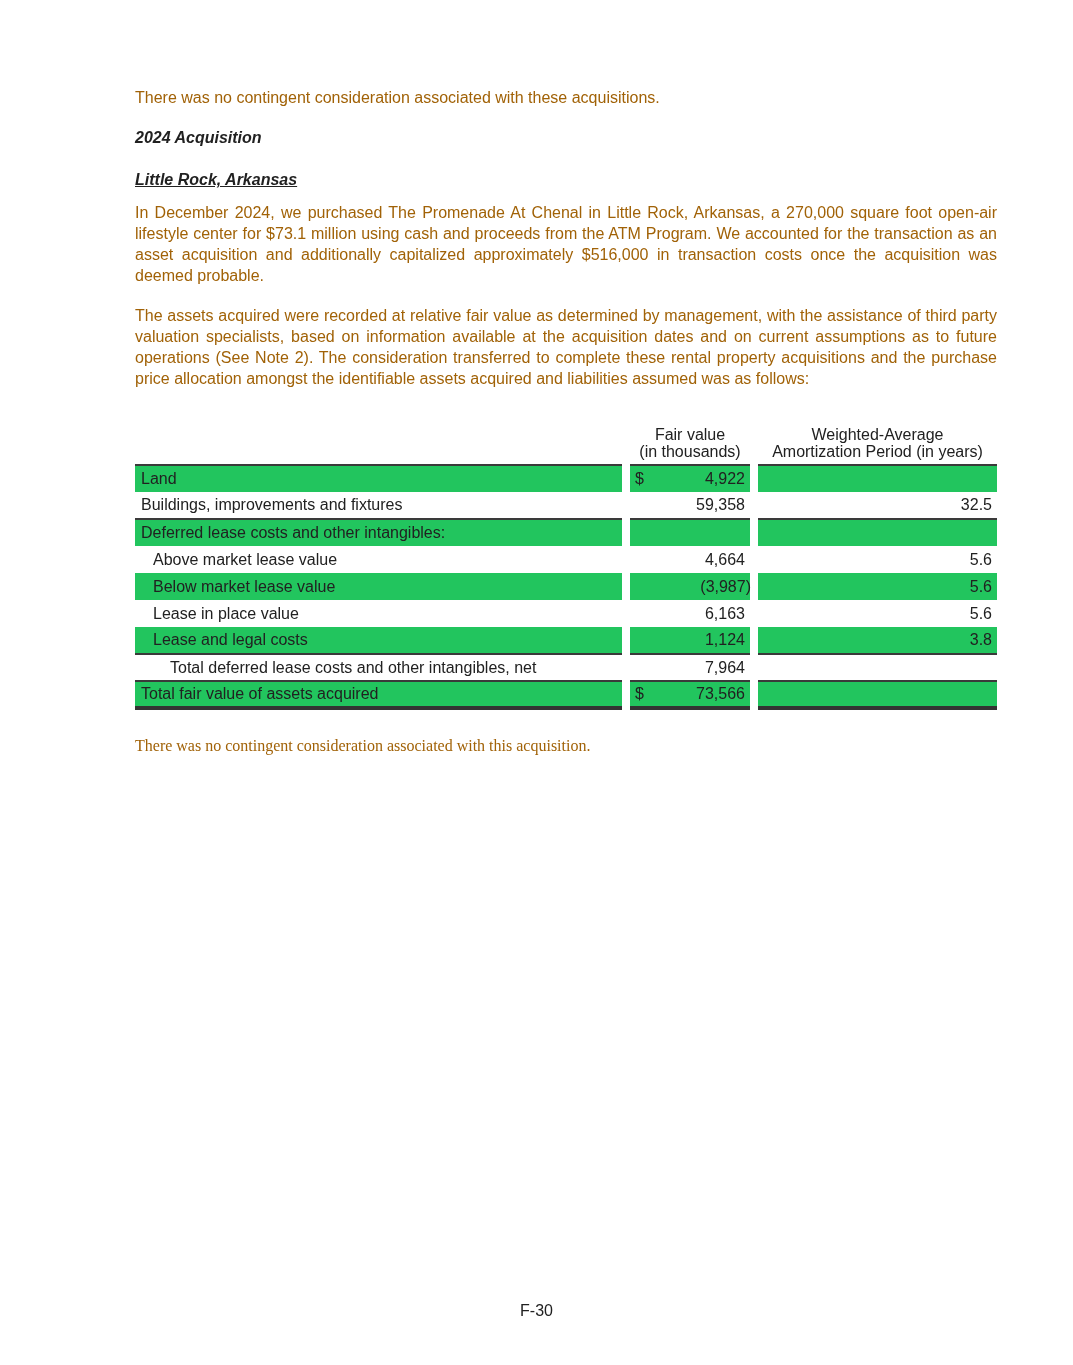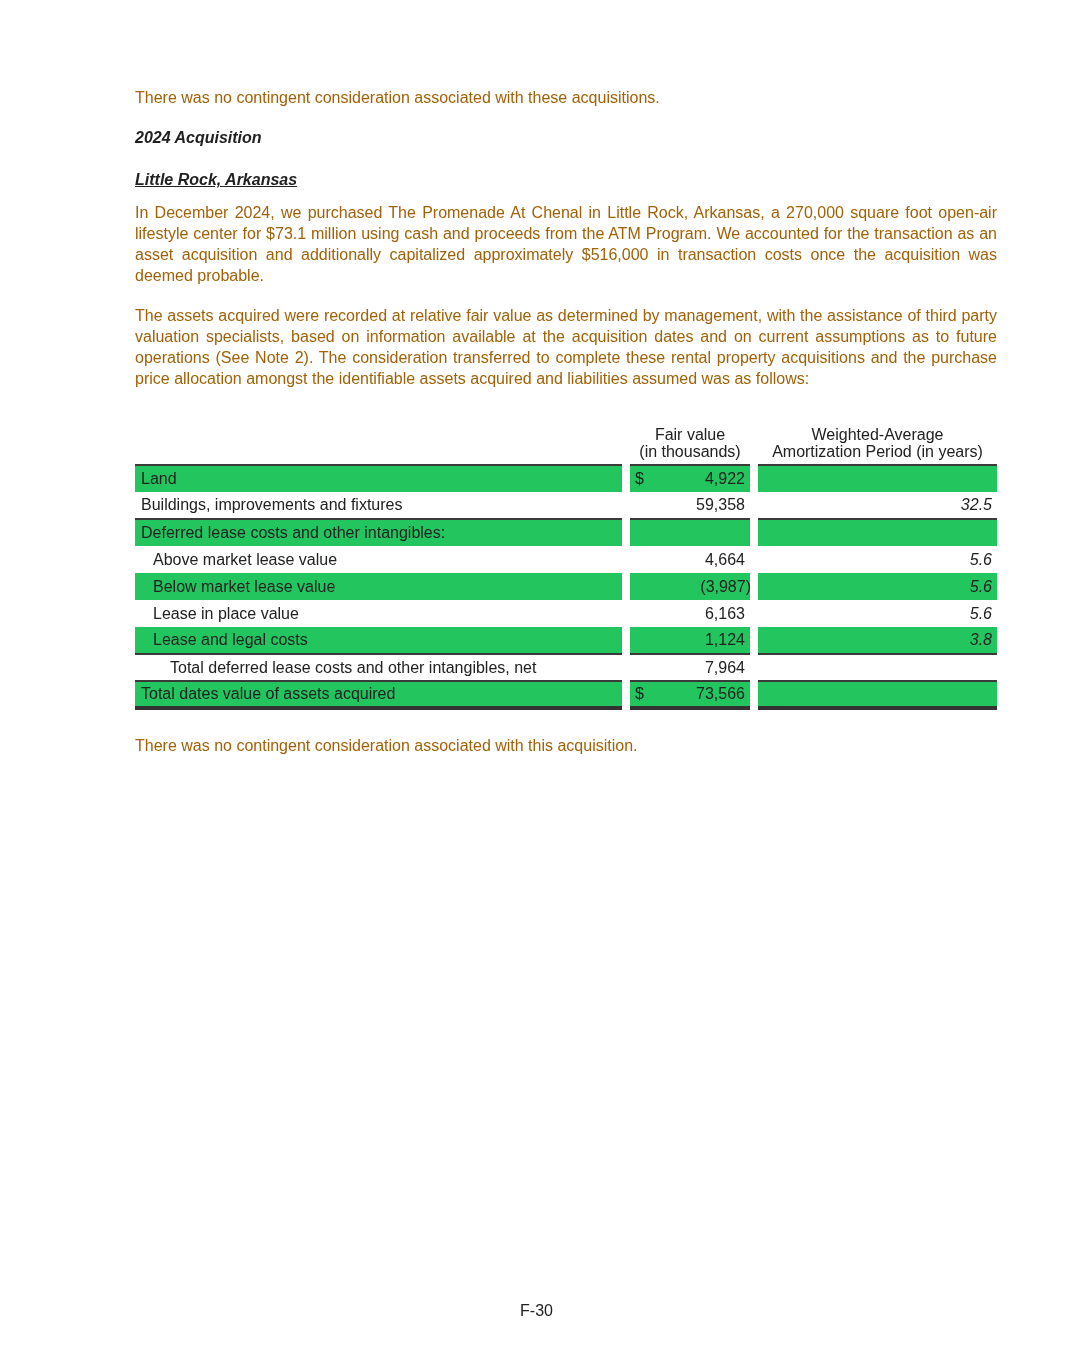--- a/index.html
+++ b/index.html
@@ -75,27 +75,27 @@
   td.lbl.ind1 { padding-left: 18px; }
   td.lbl.ind2 { padding-left: 35px; }
   td.fair .fv {
     display: flex;
     justify-content: space-between;
     align-items: baseline;
     padding: 0 5px;
   }
   td.fair .num { margin-left: auto; }
   td.fair .num.paren { margin-right: -6px; }
-  td.amort { text-align: right; padding-right: 5px; font-style: italic; }
+  td.amort { text-align: right; padding-right: 5px; }
   tr.rule td { border-bottom: 2px solid #3a3a3a; }
   tr.rule td.gap { border-bottom: none; }
   tr.rule-thick td { border-bottom: 4px solid #333333; }
   tr.rule-thick td.gap { border-bottom: none; }
 
-  .closing { margin-top: 25px; }
+  .closing { margin-top: 25px; font-family: Liberation Serif, serif; }
 
   .footer {
     position: absolute;
     top: 1302px;
     left: 0;
     width: 100%;
     text-align: center;
     font-size: 16px;
     color: #212121;
   }
@@ -230,21 +230,21 @@
           <td class="fair">
               <div class="fv">
                 <span class="cur"></span>
                 <span class="num">7,964</span>
               </div>
             </td>
           <td class="gap"></td>
           <td class="amort"></td>
         </tr>
         <tr class="shaded rule-thick">
-          <td class="lbl">Total dates value of assets acquired</td>
+          <td class="lbl">Total fair value of assets acquired</td>
           <td class="gap"></td>
           <td class="fair">
               <div class="fv">
                 <span class="cur">$</span>
                 <span class="num">73,566</span>
               </div>
             </td>
           <td class="gap"></td>
           <td class="amort"></td>
         </tr>

